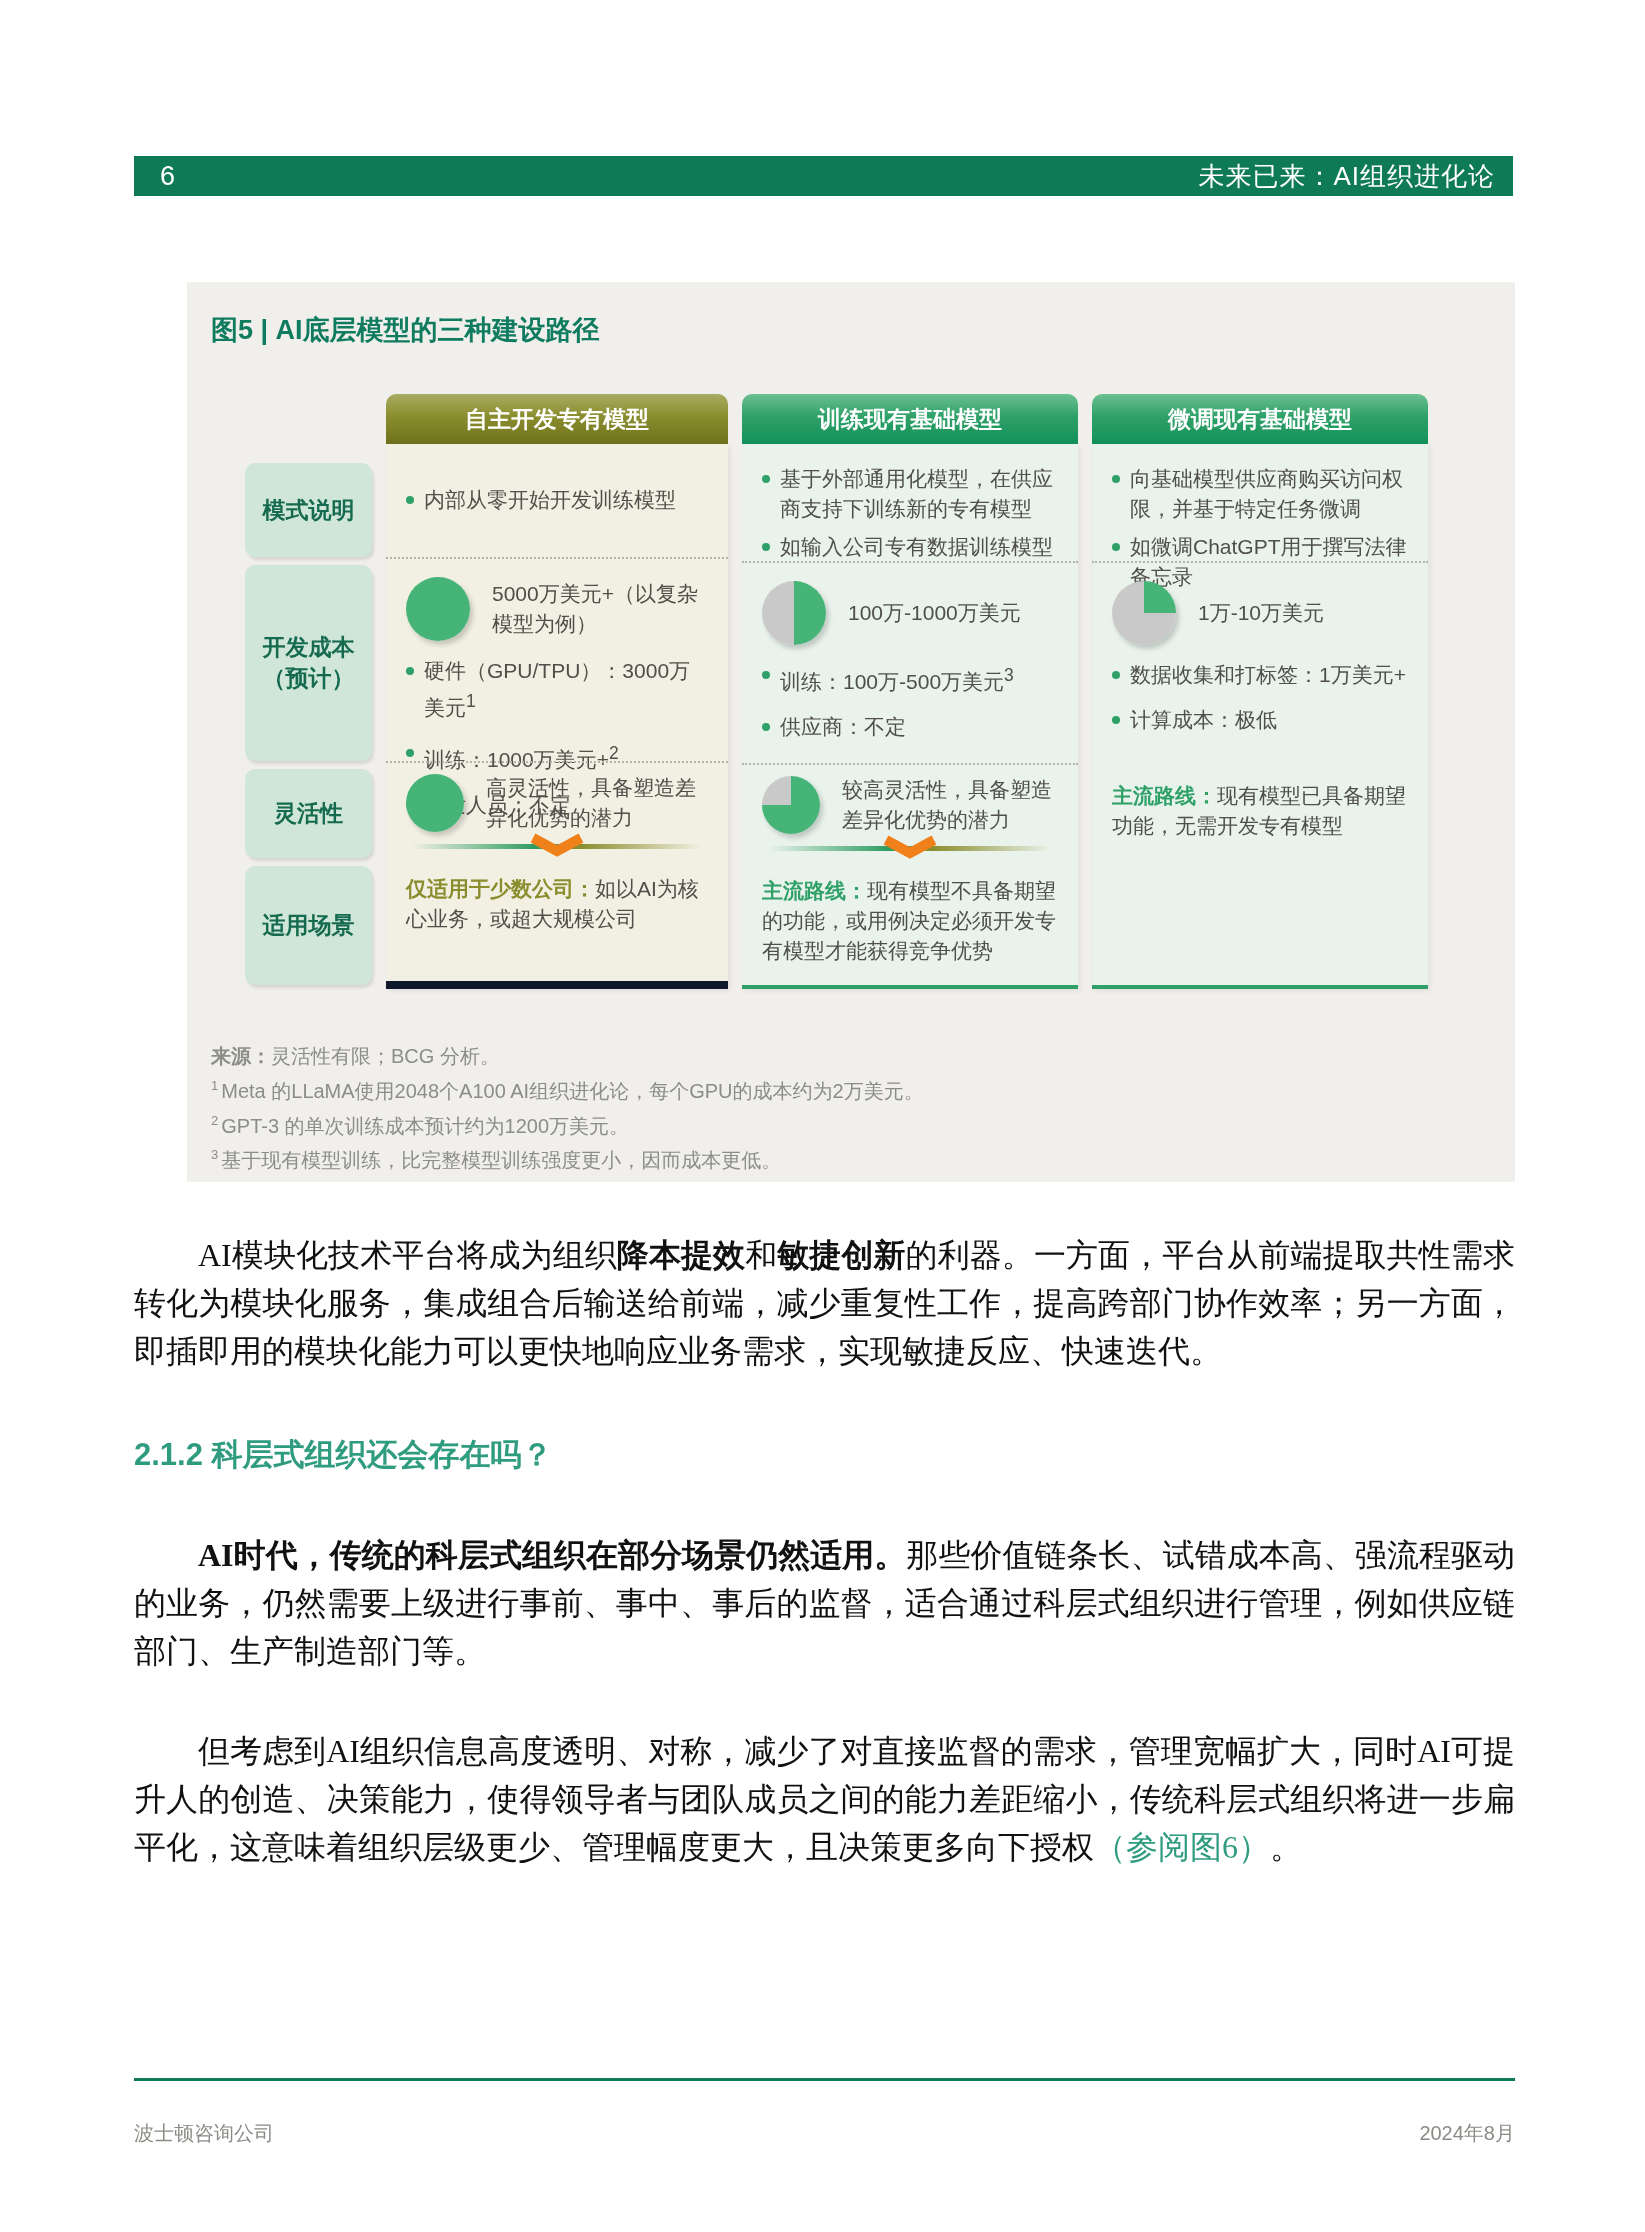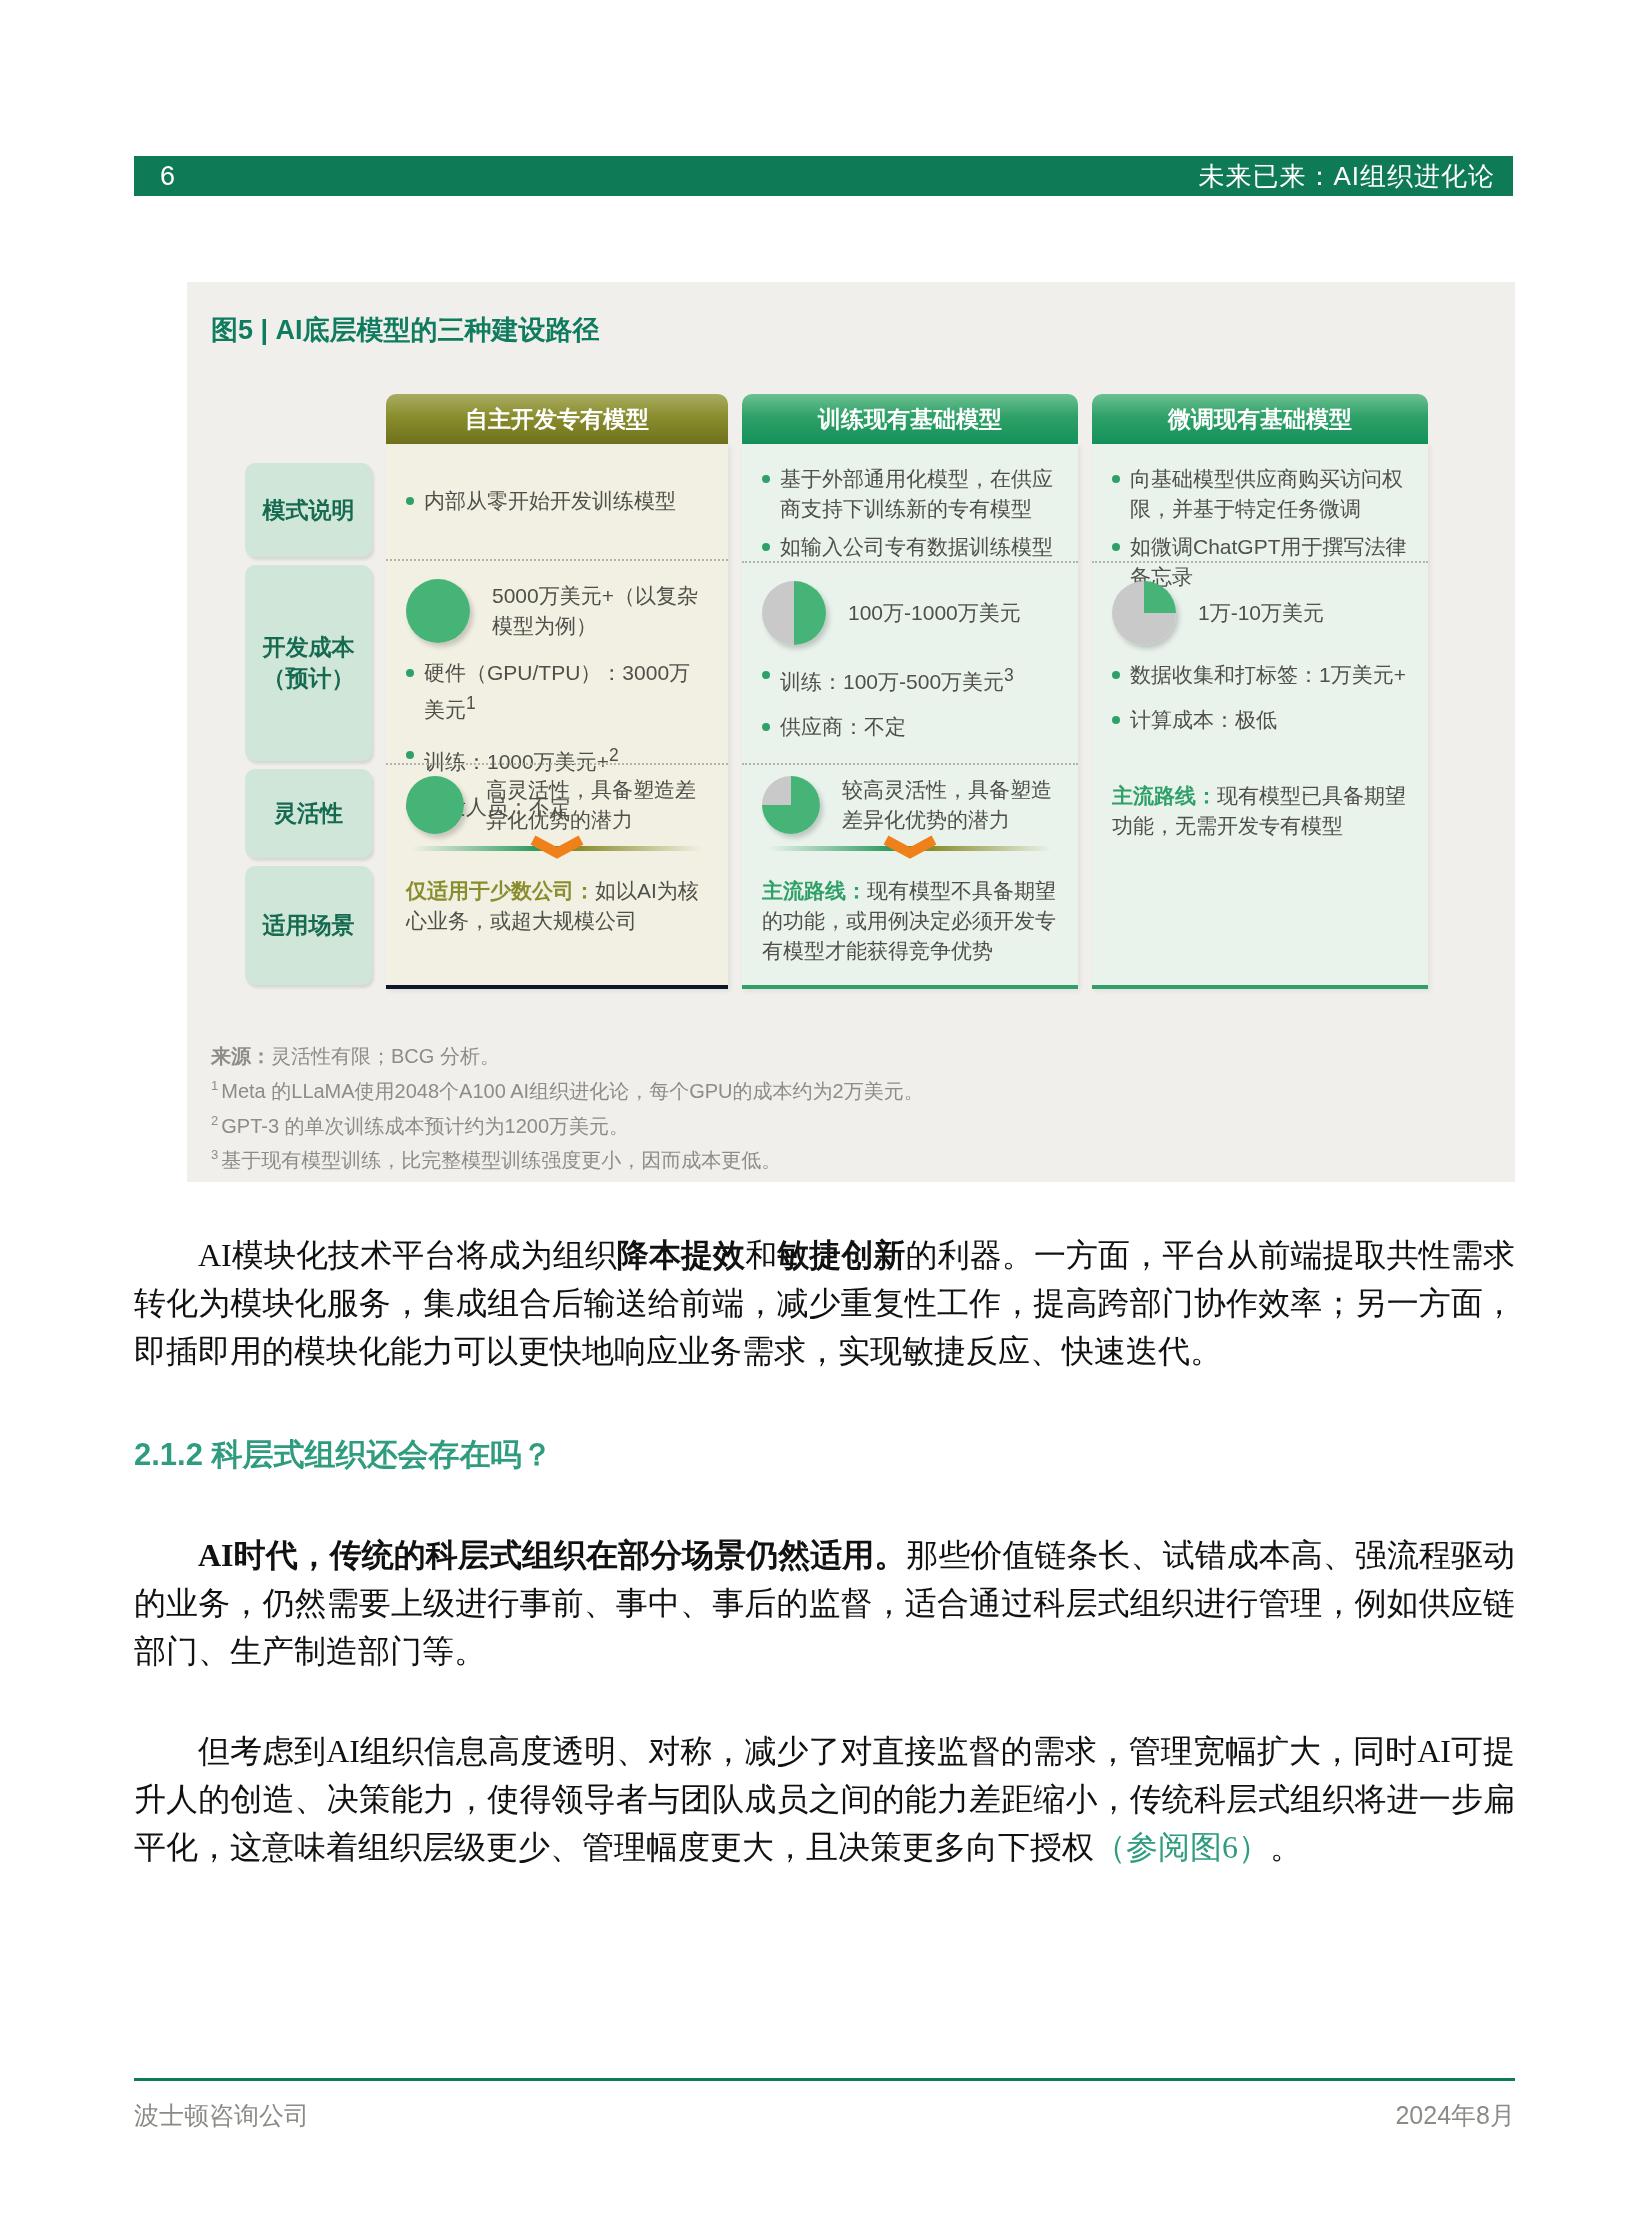--- a/index.html
+++ b/index.html
@@ -50,21 +50,21 @@
     color:#ffffff; font-weight:bold; font-size:23px;
   }
   .colhead.olive { background:linear-gradient(180deg,#a9ac62 0%, #8a8d2d 45%, #6e711b 100%); }
   .colhead.green { background:linear-gradient(180deg,#6cc091 0%, #2fa168 45%, #12915a 100%); }
   .ch1 { grid-column:2; } .ch2 { grid-column:3; } .ch3 { grid-column:4; }
 
   .colbody {
     grid-row:2 / 6; display:flex; flex-direction:column;
     box-shadow:2px 2px 5px rgba(0,0,0,0.07);
   }
-  .cb1 { grid-column:2; background:#f2f0e3; border-bottom:4px solid #0f172a; }
+  .cb1 { grid-column:2; background:#f2f0e3; border-bottom:8px solid #0f172a; }
   .cb2 { grid-column:3; background:#e9f3ec; border-bottom:4px solid #2fa168; }
   .cb3 { grid-column:4; background:#e9f3ec; border-bottom:4px solid #2fa168; }
 
   .cell { padding:0 20px; color:#50504a; font-size:21px; line-height:30px; }
   .row1 { height:117px; display:flex; flex-direction:column; justify-content:flex-start; padding-top:20px; gap:8px; }
   .row1.center { justify-content:center; padding-top:0; }
   .row2 { height:204px; border-top:2px dotted #b3b3ab; padding-top:18px; }
   .row3 { height:97px;  border-top:2px dotted #b3b3ab; display:flex; flex-direction:column; }
   .row4 { height:127px; padding-top:16px; }
 
@@ -109,23 +109,23 @@
     margin-top:56px; font-family:"Liberation Sans",sans-serif;
     font-size:31px; font-weight:bold; color:#2f9c7f;
   }
   .p2 { margin-top:52px; }
   .p3 { margin-top:52px; }
   .figref { color:#2f9c7f;margin-top:27px; }
 
   
   .footer {
     position:absolute; left:134px; top:2078px; width:1381px;
-    border-top:3px solid #0e7a56; padding-top:18px;
+    border-top:3px solid #0e7a56; padding-top:39px;
     display:flex; justify-content:space-between;
-    color:#8b8b86; font-size:25px;
+    color:#8b8b86; font-size:20px;
   }
 </style>
 </head>
 <body>
 
 <div class="page">
 
   <div class="topbar">
     <span class="pageno">6</span>
     <span class="doc-title">未来已来：AI组织进化论</span>

